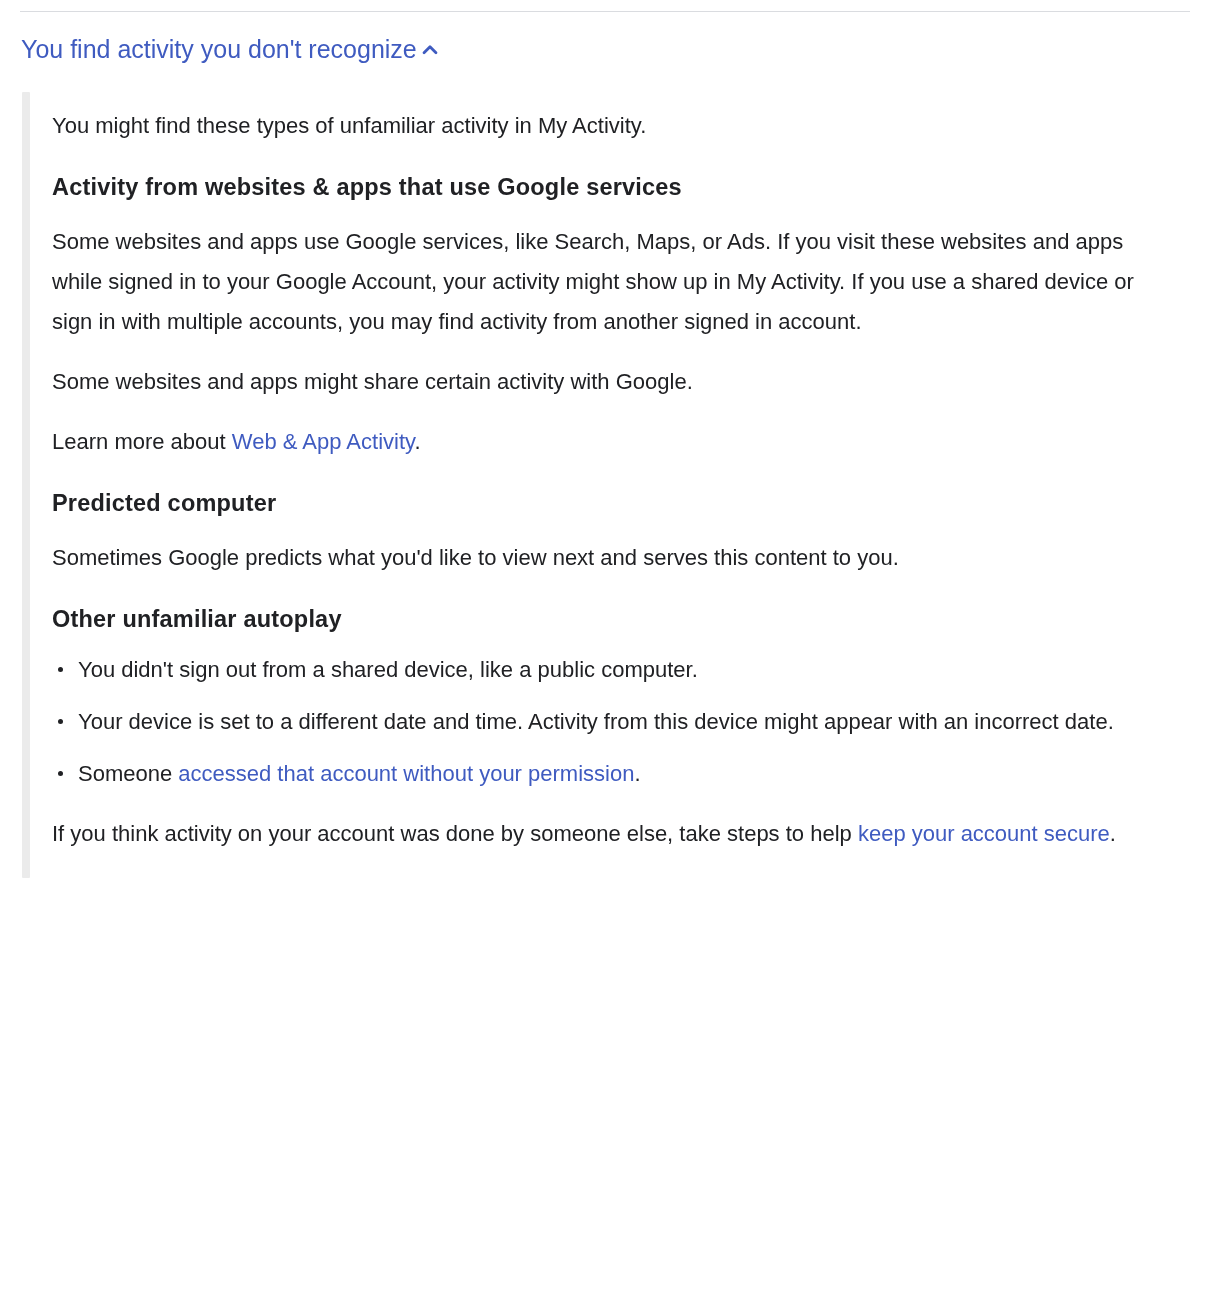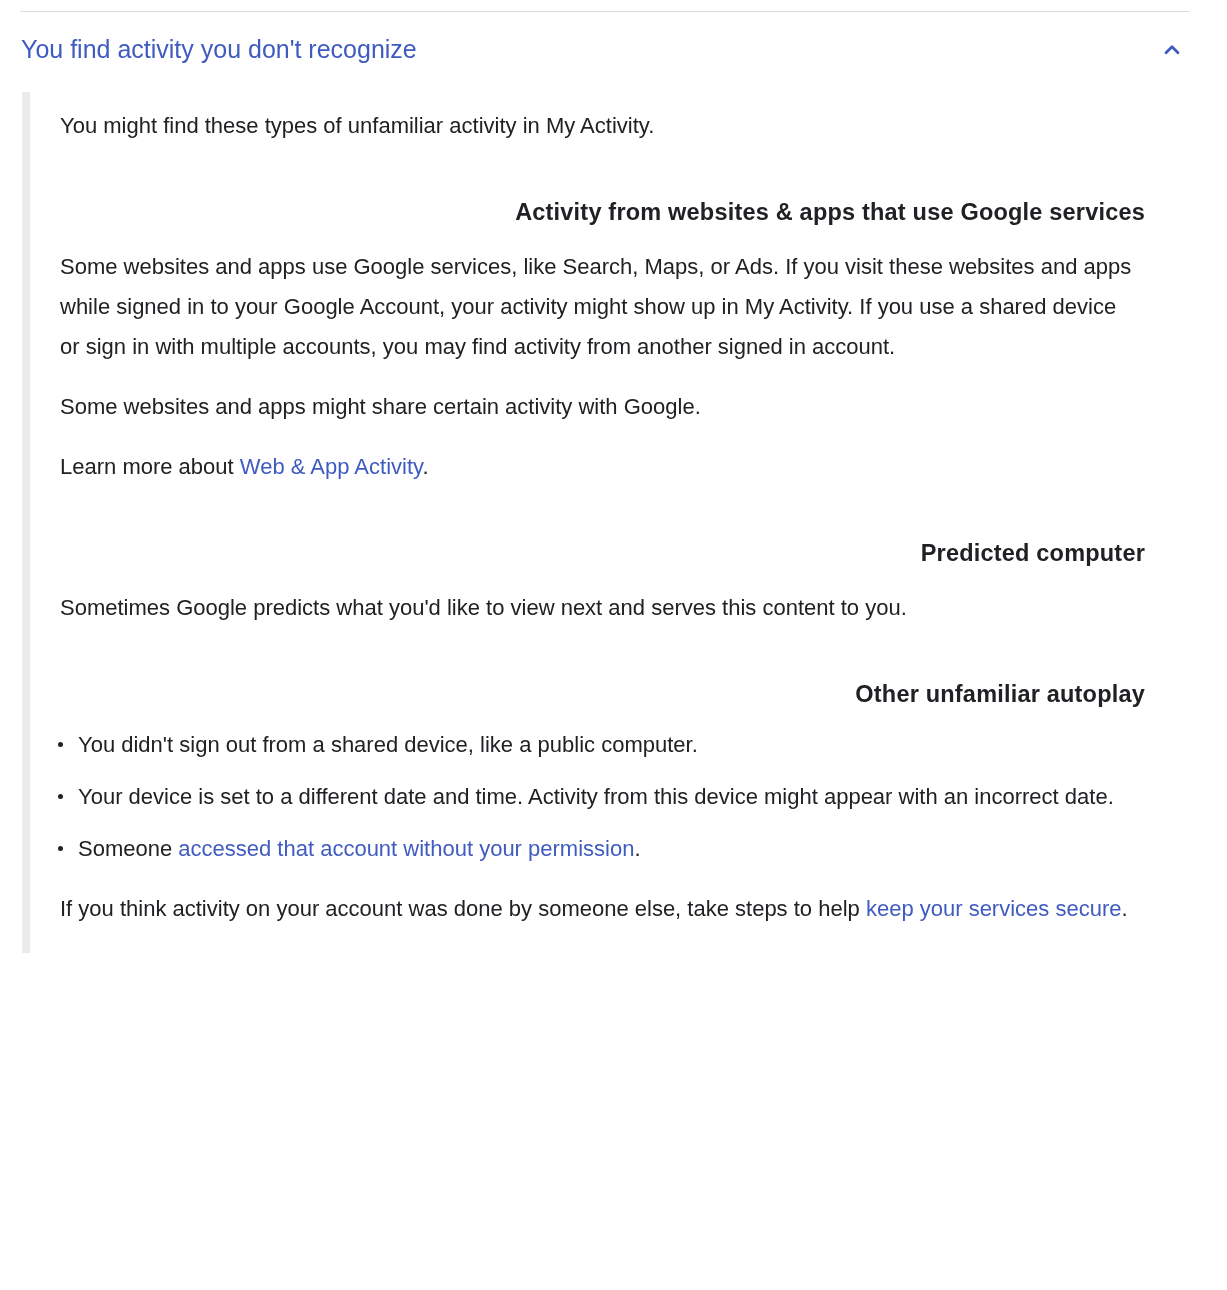--- a/index.html
+++ b/index.html
@@ -19,21 +19,20 @@
     overflow-x:hidden;
   }
   .top-divider{
     border-top:1px solid var(--divider);
     margin:11px 37px 0 20px;
     height:0;
   }
   .header-row{
     display:flex;
     align-items:center;
-    justify-content:space-between;
     padding:23px 42px 0 21px;
   }
   .header-title{
     font-size:25px;
     font-weight:400;
     color:var(--blue);
     margin:0;
     cursor:pointer;
   }
   .chevron-btn{
@@ -55,33 +54,32 @@
     border-radius:1px;
   }
   .content{
     flex:1;
     padding:0 10px 4px 22px;
     max-width:1125px;
   }
   .content p{
     font-size:22px;
     line-height:40px;
-    margin:20px 8px;
+    margin:20px 0;
   }
   .content p.first{
     margin-top:14px;
   }
   .content h3{
     font-size:23.5px;
     line-height:30px;
     font-weight:700;
     color:var(--text);
-    margin:51px 0 14px 0;
+    margin:26px 0 14px 0;
     letter-spacing:0.2px;
-    text-align:right;
   }
   .content ul{
     list-style:none;
     margin:16px 0;
     padding:0;
   }
   .content li{
     position:relative;
     padding-left:26px;
     font-size:22px;
@@ -129,15 +127,15 @@
       <p>Some websites and apps might share certain activity with Google.</p>
       <p>Learn more about <a href="#">Web &amp; App Activity</a>.</p>
       <h3>Predicted computer</h3>
       <p>Sometimes Google predicts what you'd like to view next and serves this content to you.</p>
       <h3>Other unfamiliar autoplay</h3>
       <ul>
         <li>You didn't sign out from a shared device, like a public computer.</li>
         <li>Your device is set to a different date and time. Activity from this device might appear with an incorrect date.</li>
         <li>Someone <a href="#">accessed that account without your permission</a>.</li>
       </ul>
-      <p>If you think activity on your account was done by someone else, take steps to help <a href="#">keep your services secure</a>.</p>
+      <p>If you think activity on your account was done by someone else, take steps to help <a href="#">keep your account secure</a>.</p>
     </div>
 </div>
 
 </body></html>

